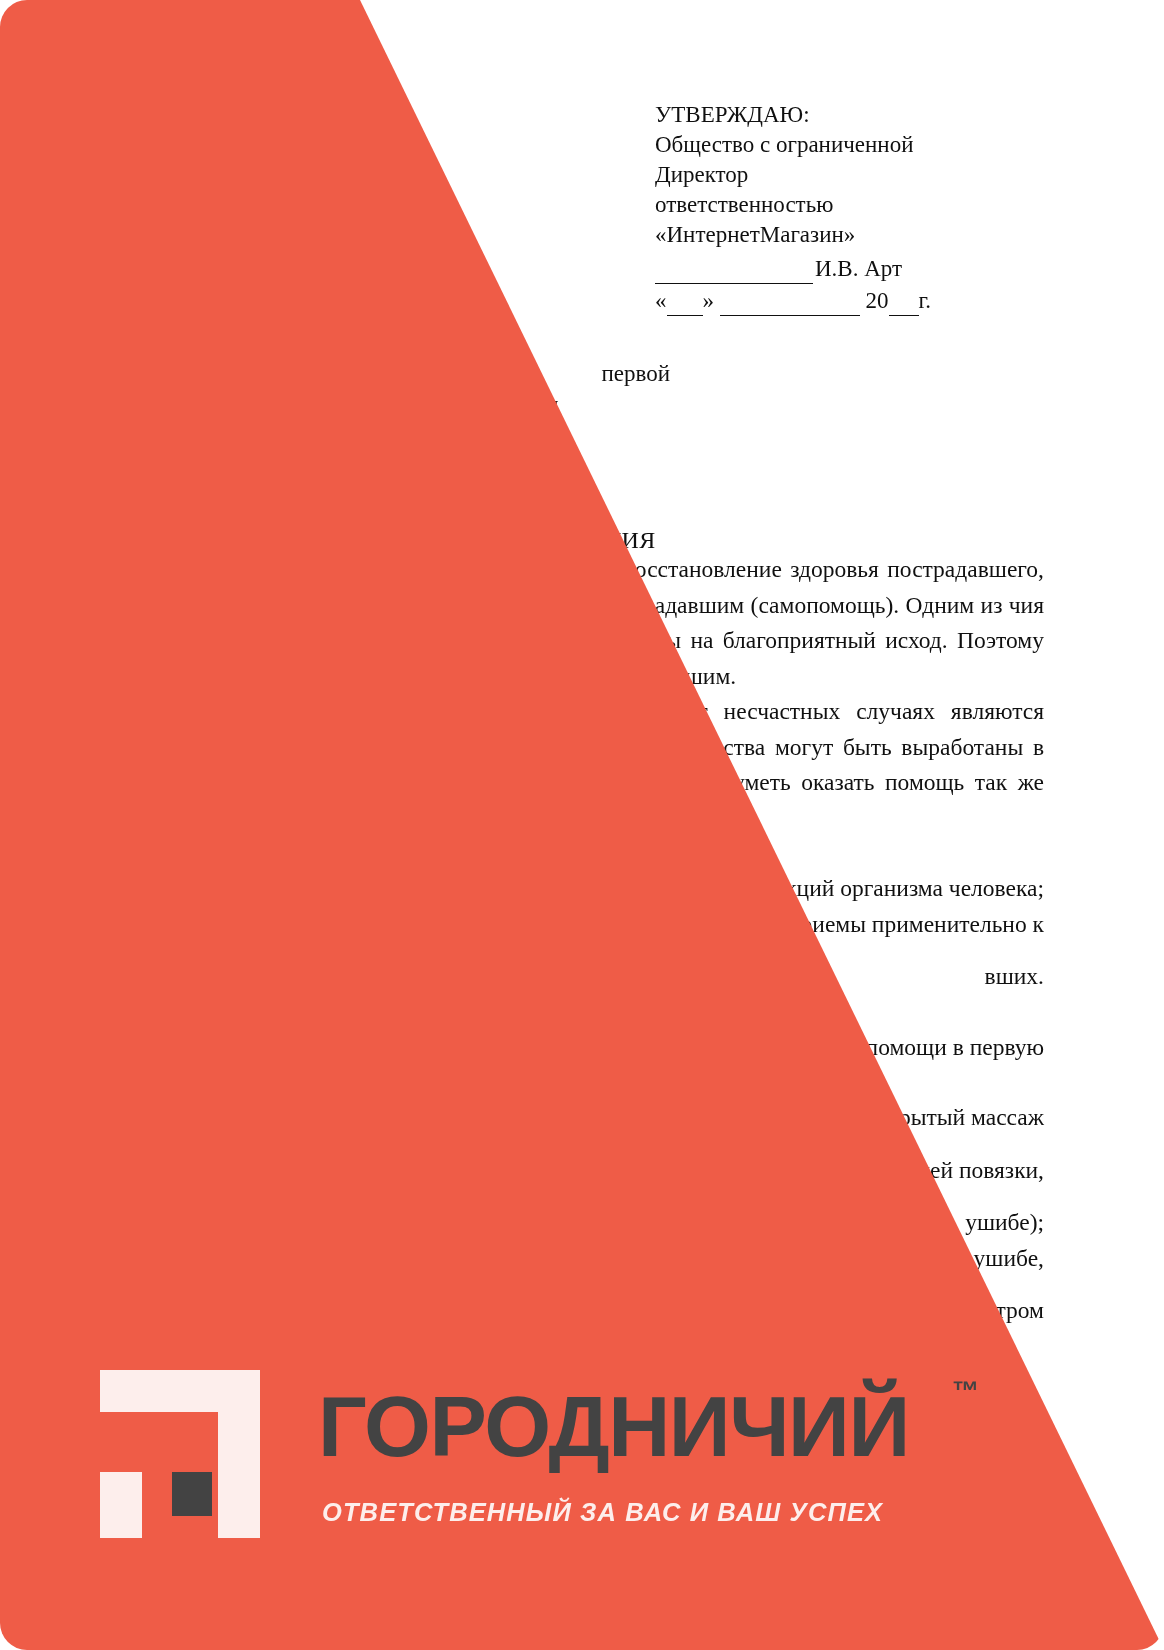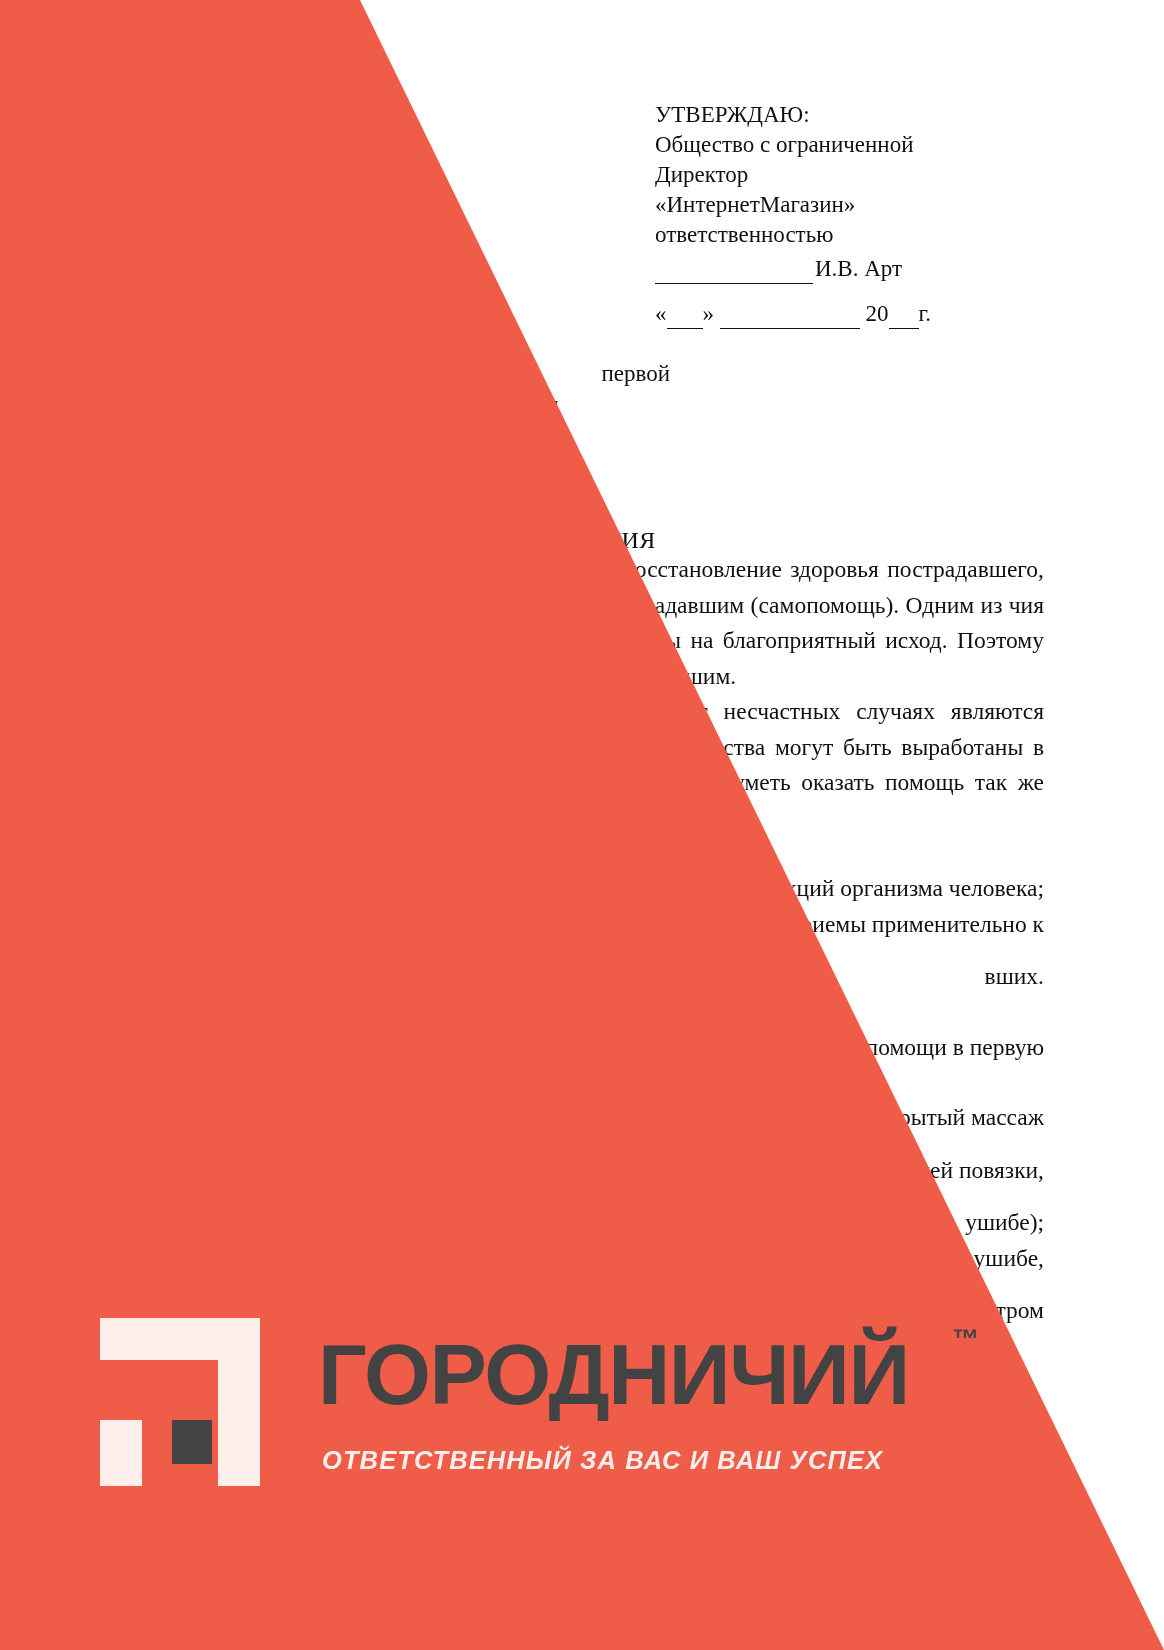--- a/index.html
+++ b/index.html
@@ -8,20 +8,21 @@
     background: #ffffff;
   }
   #page {
     position: relative;
     width: 1164px;
     height: 1650px;
     background: #ffffff;
     overflow: hidden;
     font-family: "Liberation Serif", "DejaVu Serif", serif;
     color: #101010;
+    border-radius: 27px;
   }
 
   
   .doc {
     position: absolute;
     left: 0; top: 0;
     width: 1164px;
     height: 1650px;
   }
 
@@ -42,21 +43,21 @@
   .sig-rule {
     border-bottom: 1.6px solid #111;
     height: 25px;
     display: inline-block;
   }
   .rule-left  { width: 152px; }
   .rule-right { width: 158px; }
   .sig-name { padding-left: 2px; white-space: nowrap; }
 
   .date-row {
-    margin-top: 15px;
+    margin-top: 2px;
     font-size: 23px;
     white-space: nowrap;
   }
   .date-row .blank {
     display: inline-block;
     border-bottom: 1.6px solid #111;
     height: 22px;
     vertical-align: bottom;
   }
   .b-sm { width: 36px; }
@@ -110,21 +111,21 @@
     left: 0; top: 0;
     width: 1164px;
     height: 1650px;
     pointer-events: none;
   }
 
   
   .logo {
     position: absolute;
     left: 100px;
-    top: 1318px;
+    top: 1370px;
     width: 790px;
     height: 180px;
   }
   .logo-mark {
     position: absolute;
     left: 0; top: 0;
     width: 160px;
     height: 168px;
   }
   .logo-word {
@@ -182,22 +183,22 @@
         <span class="blank b-sm"></span><span>»</span>
         <span class="blank b-md"></span>
         <span>20</span><span class="blank b-xs"></span><span>г.</span>
       </div>
     </div>
 
     <div class="sig-block sig-right">
       <div>УТВЕРЖДАЮ:</div>
       <div>Общество с ограниченной</div>
       <div>Директор</div>
+      <div>ответственностью</div>
       <div>«ИнтернетМагазин»</div>
-      <div>ответственностью</div>
 
       <div class="sig-line-row" style="margin-top:4px">
         <span class="sig-rule rule-right"></span>
         <span class="sig-name">И.В. Арт</span>
       </div>
 
       <div class="date-row">
         <span>«</span><span class="blank b-sm"></span><span>»</span>
         <span class="blank b-md"></span>
         <span>20</span><span class="blank b-xs"></span><span>г.</span>

